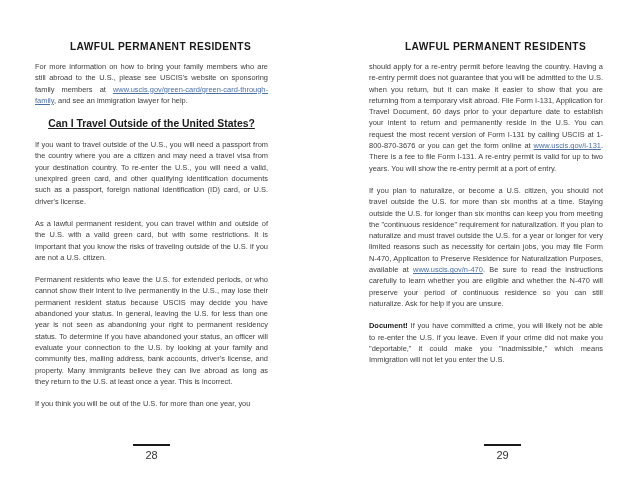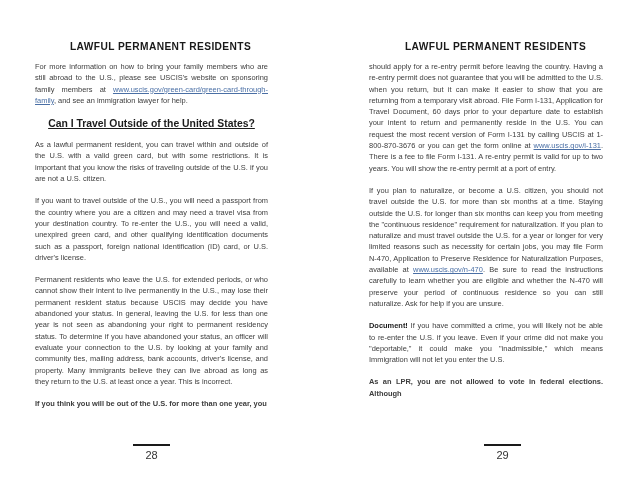--- a/index.html
+++ b/index.html
@@ -16,52 +16,51 @@
     }
     .left .running-head { left: 70px; width: auto; }
     .right .running-head { left: 86px; width: auto; }
     .col {
       position: absolute; top: 61px;
       font-size: 7.45px; line-height: 11.3px; text-align: justify; color: #3d3d3d;
     }
     .left .col { left: 35px; width: 233px; }
     .right .col { left: 50px; width: 234px; }
     .col p { margin: 0 0 11px 0; }
-    .col p.tight { margin-bottom: 0; font-weight: bold; }
+    .col p.tight { margin-bottom: 0; }
     .col a { color: #4a6fa5; text-decoration: underline; }
     .col h2 {
       margin: 6px 0 9px 0; font-size: 10.4px; line-height: 13px; font-weight: bold;
       color: #1c1c1c; text-decoration: underline; text-align: center;
     }
     .col strong { color: #1c1c1c; }
     .folio-rule { position: absolute; top: 444px; width: 37px; height: 2px; background: #1a1a1a; }
     .folio { position: absolute; top: 449px; font-size: 11px; color: #333; width: 37px; text-align: center; }
     .left .folio-rule, .left .folio { left: 133px; }
     .right .folio-rule, .right .folio { left: 165px; }
   </style>
 </head>
 <body>
 
 <div class="page left">
   <div class="running-head">LAWFUL PERMANENT RESIDENTS</div>
   <div class="col">
     <p><span>For more information on how to bring your family members who are still abroad to the U.S., please see USCIS's website on sponsoring family members at </span><a>www.uscis.gov/green-card/green-card-through-family</a><span>, and see an immigration lawyer for help.</span></p>
     <h2>Can I Travel Outside of the United States?</h2>
+    <p>If you want to travel outside of the U.S., you will need a passport from the country where you are a citizen and may need a travel visa from your destination country. To re-enter the U.S., you will need a valid, unexpired green card, and other qualifying identification documents such as a passport, foreign national identification (ID) card, or U.S. driver's license.</p>
     <p>As a lawful permanent resident, you can travel within and outside of the U.S. with a valid green card, but with some restrictions. It is important that you know the risks of traveling outside of the U.S. if you are not a U.S. citizen.</p>
-    <p>If you want to travel outside of the U.S., you will need a passport from the country where you are a citizen and may need a travel visa from your destination country. To re-enter the U.S., you will need a valid, unexpired green card, and other qualifying identification documents such as a passport, foreign national identification (ID) card, or U.S. driver's license.</p>
     <p>Permanent residents who leave the U.S. for extended periods, or who cannot show their intent to live permanently in the U.S., may lose their permanent resident status because USCIS may decide you have abandoned your status. In general, leaving the U.S. for less than one year is not seen as abandoning your right to permanent residency status. To determine if you have abandoned your status, an officer will evaluate your connection to the U.S. by looking at your family and community ties, mailing address, bank accounts, driver's license, and property. Many immigrants believe they can live abroad as long as they return to the U.S. at least once a year. This is incorrect.</p>
     <p class="tight">If you think you will be out of the U.S. for more than one year, you</p>
   </div>
   <div class="folio-rule"></div>
   <div class="folio">28</div>
 </div>
 
 <div class="page right">
   <div class="running-head">LAWFUL PERMANENT RESIDENTS</div>
   <div class="col">
     <p><span>should apply for a re-entry permit before leaving the country. Having a re-entry permit does not guarantee that you will be admitted to the U.S. when you return, but it can make it easier to show that you are returning from a temporary visit abroad. File Form I-131, Application for Travel Document, 60 days prior to your departure date to establish your intent to return and permanently reside in the U.S. You can request the most recent version of Form I-131 by calling USCIS at 1-800-870-3676 or you can get the form online at </span><a>www.uscis.gov/i-131</a><span>. There is a fee to file Form I-131. A re-entry permit is valid for up to two years. You will show the re-entry permit at a port of entry.</span></p>
     <p><span>If you plan to naturalize, or become a U.S. citizen, you should not travel outside the U.S. for more than six months at a time. Staying outside the U.S. for longer than six months can keep you from meeting the "continuous residence" requirement for naturalization. If you plan to naturalize and must travel outside the U.S. for a year or longer for very limited reasons such as necessity for certain jobs, you may file Form N-470, Application to Preserve Residence for Naturalization Purposes, available at </span><a>www.uscis.gov/n-470</a><span>. Be sure to read the instructions carefully to learn whether you are eligible and whether the N-470 will preserve your period of continuous residence so you can still naturalize. Ask for help if you are unsure.</span></p>
     <p><strong>Document!</strong><span> If you have committed a crime, you will likely not be able to re-enter the U.S. if you leave. Even if your crime did not make you "deportable," it could make you "inadmissible," which means Immigration will not let you enter the U.S.</span></p>
-    <p class="tight">As an LPR, you are not allowed to vote in federal elections. Although</p>
   </div>
   <div class="folio-rule"></div>
   <div class="folio">29</div>
 </div>
 
 </body></html>

